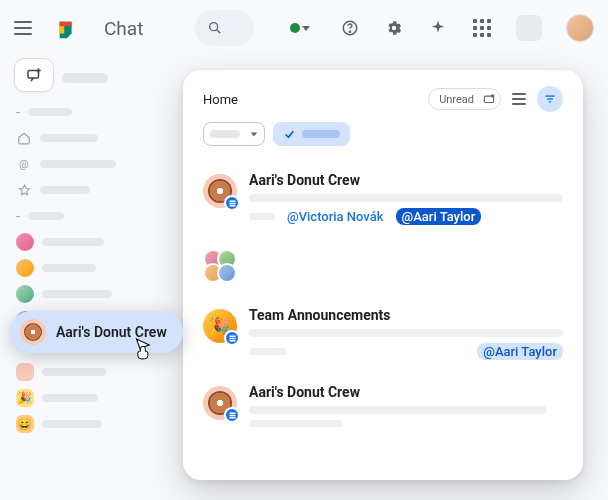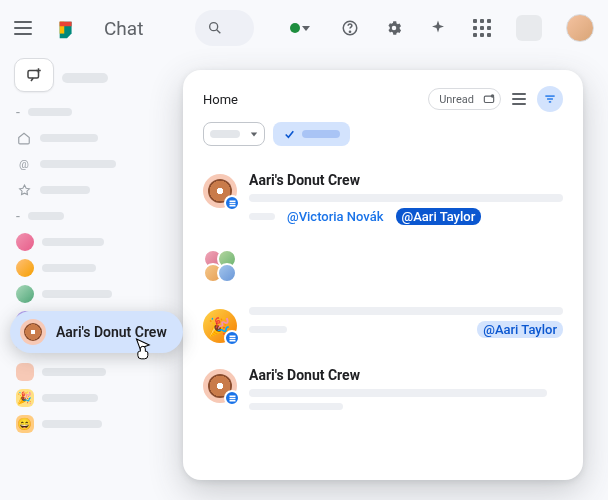--- a/index.html
+++ b/index.html
@@ -281,20 +281,21 @@
 
   <div class="conv">
     <div class="conv-av party-av">🎉
       <div class="badge">
           <svg viewBox="0 0 24 24">
             <path d="M4 4h16v4H4zM4 10h16v4H4zM4 16h16v4H4z"></path>
           </svg>
         </div>
     </div>
     <div class="conv-body">
+      <div class="conv-title">Team Announcements</div>
       <div class="line" style="width:100%"></div>
       <div class="mentions" style="justify-content:flex-end;width:100%">
         <div class="line sm" style="width:38px;margin-right:auto"></div>
         <span class="mention-chip light">@Aari Taylor</span>
       </div>
     </div>
   </div>
 
   <div class="conv" style="padding-bottom:2px">
     <div class="conv-av single">

